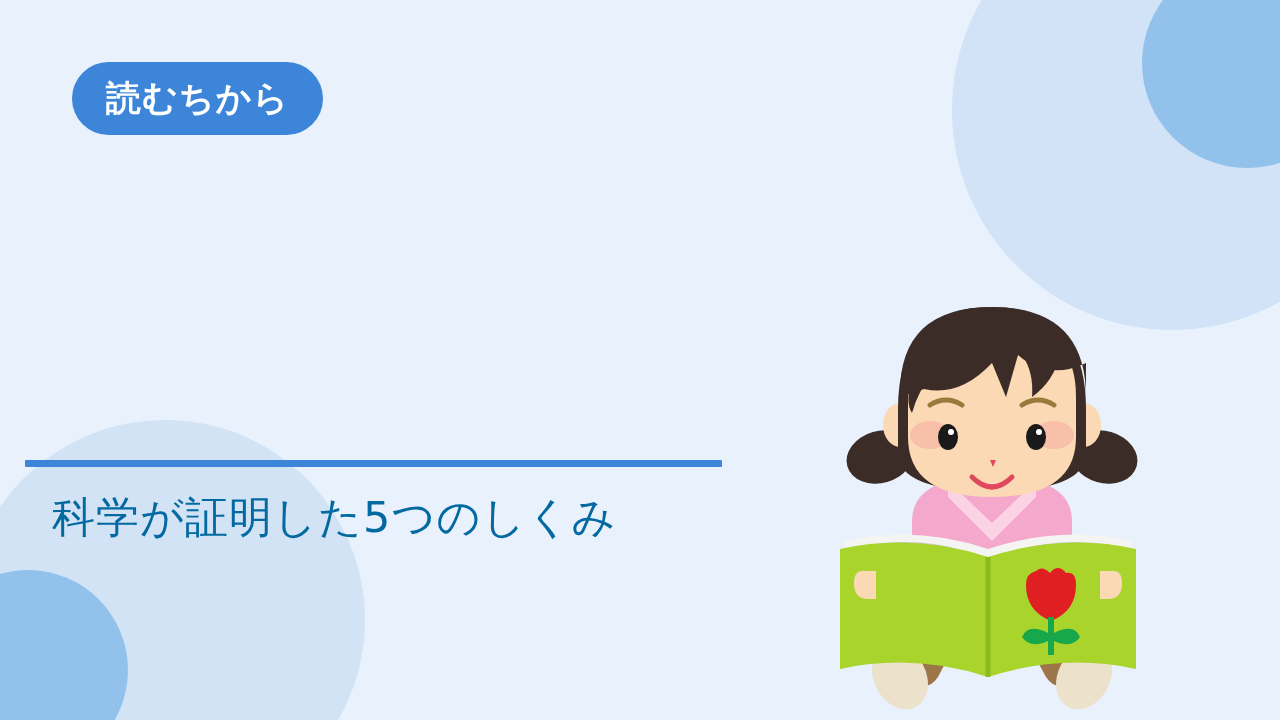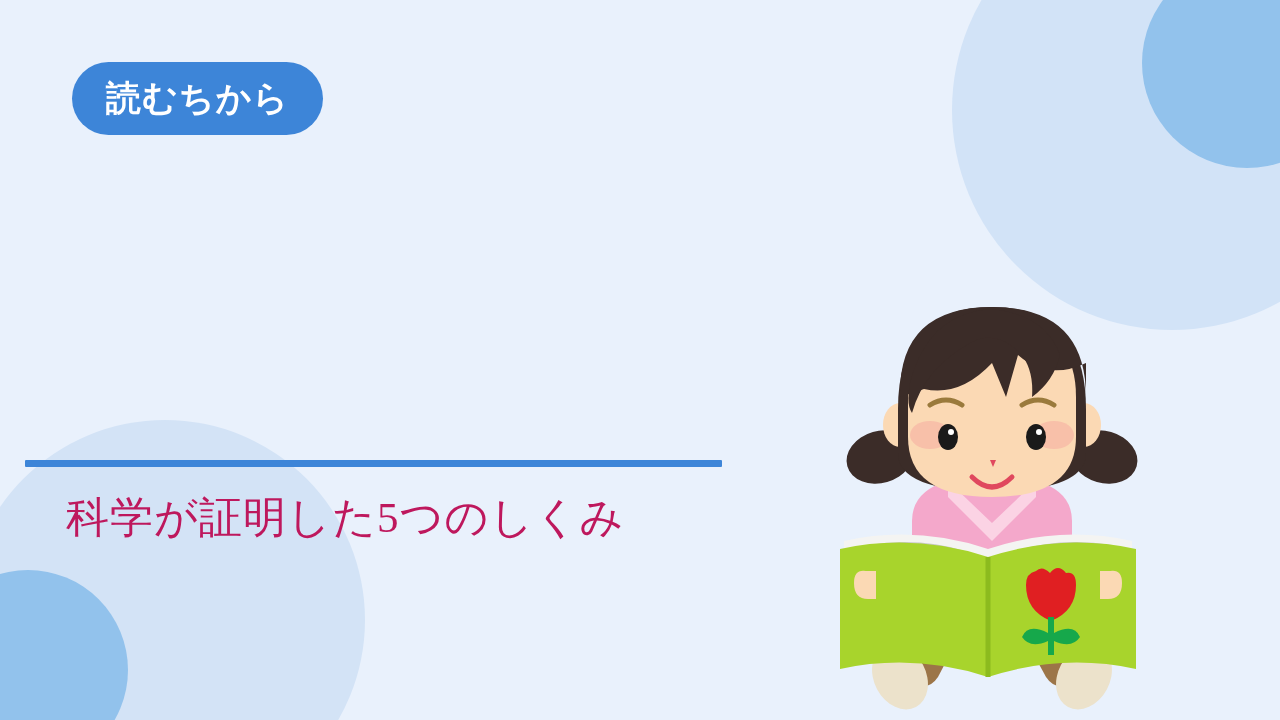--- a/index.html
+++ b/index.html
@@ -57,21 +57,20 @@
     background: #92c2ec;
   }
 
   
   .content {
     position: absolute;
     left: 0;
     top: 0;
     width: 1280px;
     height: 720px;
-    font-family: Liberation Serif, serif;
   }
 
   .badge {
     position: absolute;
     left: 72px;
     top: 62px;
     height: 73px;
     box-sizing: border-box;
     padding: 0 34px;
     display: flex;
@@ -108,23 +107,23 @@
     left: 25px;
     top: 460px;
     width: 697px;
     height: 7px;
     background: #3d85d8;
     border-radius: 1px;
   }
 
   .subtitle {
     position: absolute;
-    left: 66px;
+    left: 52px;
     top: 492px;
-    color: #be185d;
+    color: #0369a1;
     font-size: 43px;
     font-weight: normal;
     letter-spacing: 1px;
     line-height: 1.2;
     white-space: nowrap;
   }
 
   
   .illustration {
     position: absolute;

